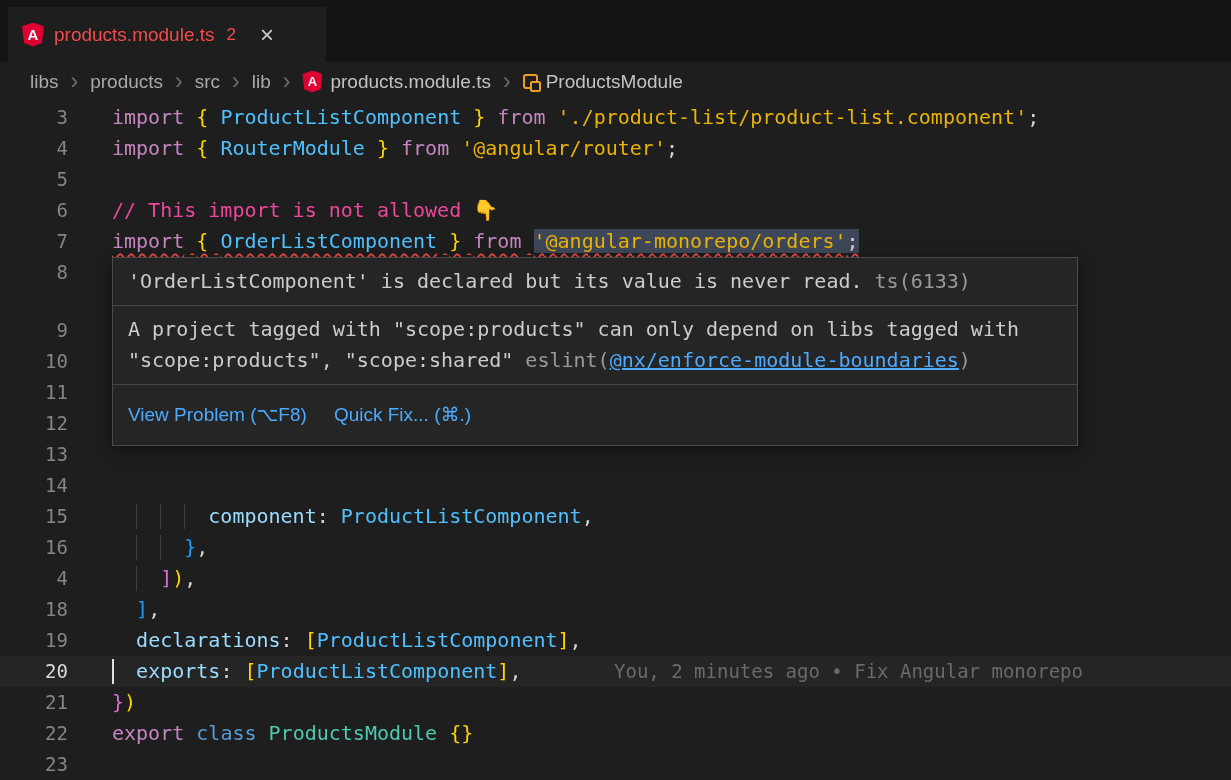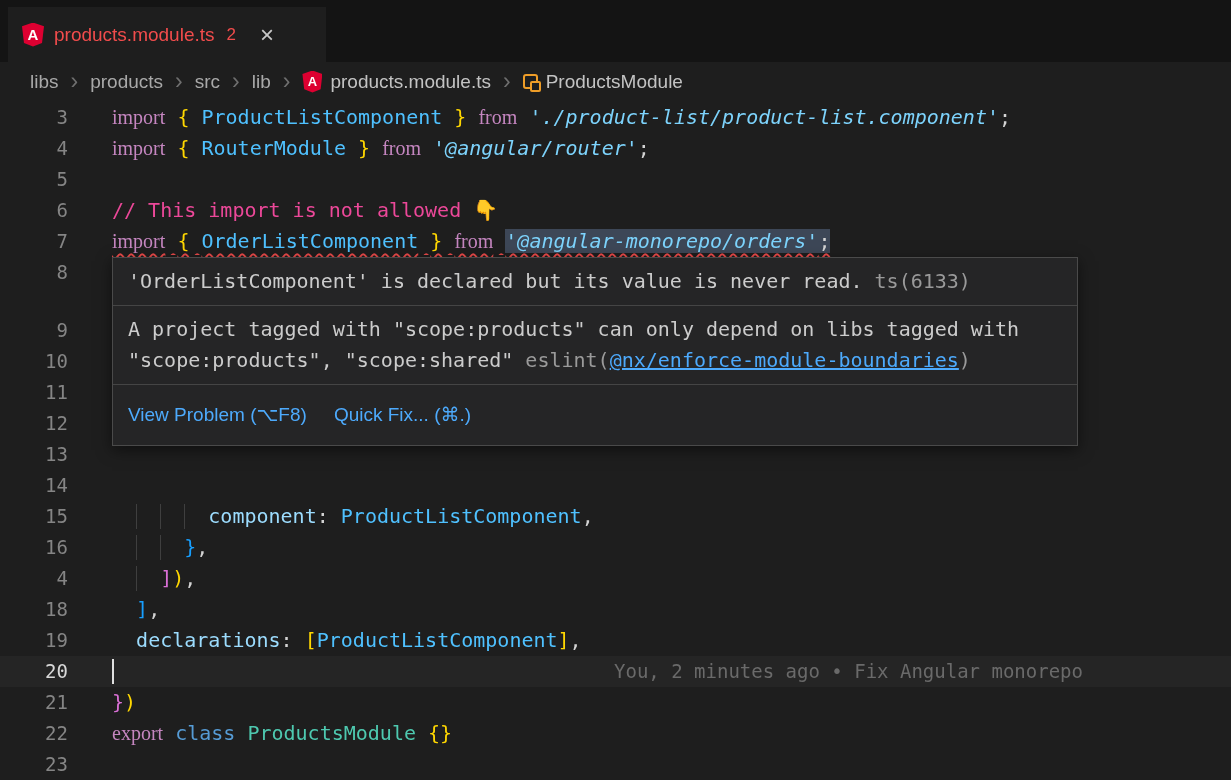--- a/index.html
+++ b/index.html
@@ -36,25 +36,25 @@
   .row { position:absolute; left:0; width:100%; height:31px; line-height:31px; }
   .row.active { background:rgba(255,255,255,.03); }
   .ln { position:absolute; left:0; top:0; width:68px; text-align:right;
         color:#858585; font-size:19px; cursor:pointer; }
   .row.active .ln { color:#d9d9d9; }
   .code { position:absolute; left:112px; top:0; white-space:pre; font-size:20px; color:#d4d4d4; }
   .guide { position:absolute; top:3px; height:25px; width:1px; background:#3f3f3f; }
   .cursor { position:absolute; left:112px; top:3px; width:2px; height:25px; background:#e0e0e0; }
   .blame { position:absolute; left:614px; top:0; color:#6a6a6a; font-size:19px; white-space:pre; }
 
-  .tok-kw   { color:#c586c0;font-family:Liberation Serif, serif; }
+  .tok-kw   { color:#c586c0; }
   .tok-kw2  { color:#569cd6; }
   .tok-cls  { color:#4fc1ff; }
   .tok-type { color:#4ec9b0; }
-  .tok-str  { color:#7dd3fc;font-style:italic; }
+  .tok-str  { color:#eab308; }
   .tok-cmt  { color:#ec4899; }
   .tok-prop { color:#9cdcfe; }
   .tok-pun  { color:#d4d4d4; }
   .tok-b1   { color:#ffd700; }
   .tok-b2   { color:#da70d6; }
   .tok-b3   { color:#179fff; }
   .tok-emoji{ color:#f5c542; }
   .wavy { text-decoration:underline; text-decoration-style:wavy; text-decoration-color:#f14c4c;
           text-decoration-thickness:2px; text-underline-offset:5px; text-decoration-skip-ink:none; }
   .hl { background:#3d4757; }
@@ -193,20 +193,21 @@
     <div class="row" style="top: 493px;">
       <span class="ln">18</span>
       <span class="code"><span class="tok-pun">  </span><span class="tok-b3">]</span><span class="tok-pun">,</span></span>
     </div>
     <div class="row" style="top: 524px;">
       <span class="ln">19</span>
       <span class="code"><span class="tok-pun">  </span><span class="tok-prop">declarations</span><span class="tok-pun">: </span><span class="tok-b1">[</span><span class="tok-cls">ProductListComponent</span><span class="tok-b1">]</span><span class="tok-pun">,</span></span>
     </div>
     <div class="row active" style="top: 555px;">
       <span class="ln">20</span>
+      <span class="code"><span class="tok-pun">  </span><span class="tok-prop">exports</span><span class="tok-pun">: </span><span class="tok-b1">[</span><span class="tok-cls">ProductListComponent</span><span class="tok-b1">]</span><span class="tok-pun">,</span></span>
       <span class="cursor"></span>
       <span class="blame">You, 2 minutes ago • Fix Angular monorepo</span>
     </div>
     <div class="row" style="top: 586px;">
       <span class="ln">21</span>
       <span class="code"><span class="tok-b2">}</span><span class="tok-b1">)</span></span>
     </div>
     <div class="row" style="top: 617px;">
       <span class="ln">22</span>
       <span class="code"><span class="tok-kw">export</span><span class="tok-pun"> </span><span class="tok-kw2">class</span><span class="tok-pun"> </span><span class="tok-type">ProductsModule</span><span class="tok-pun"> </span><span class="tok-b1">{}</span></span>

